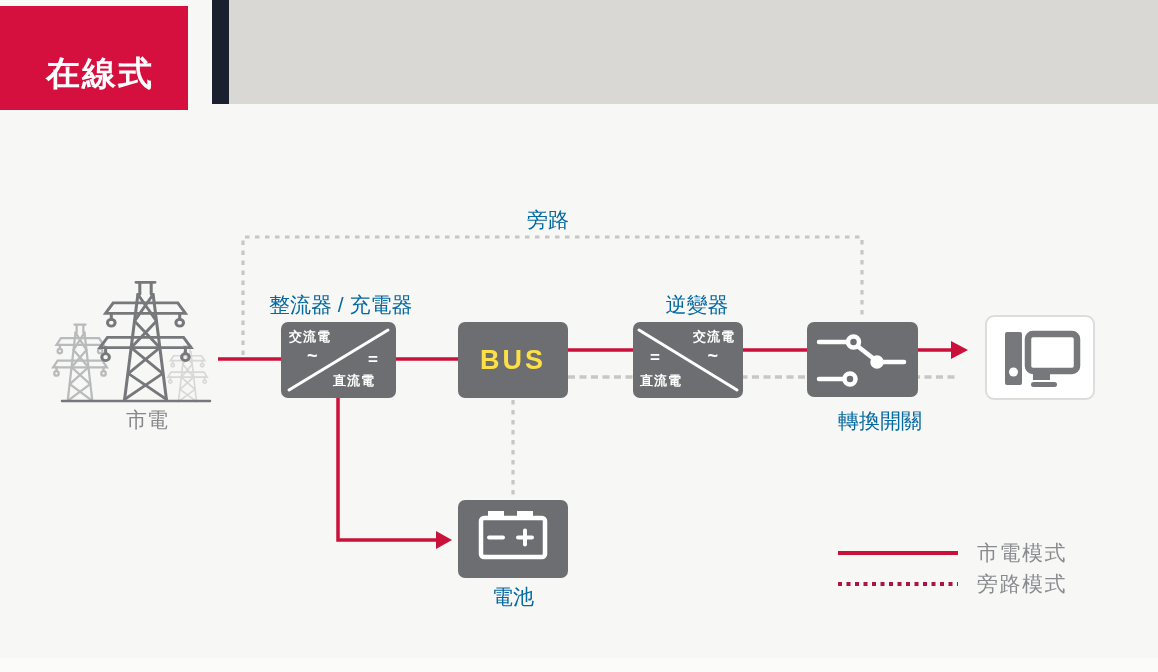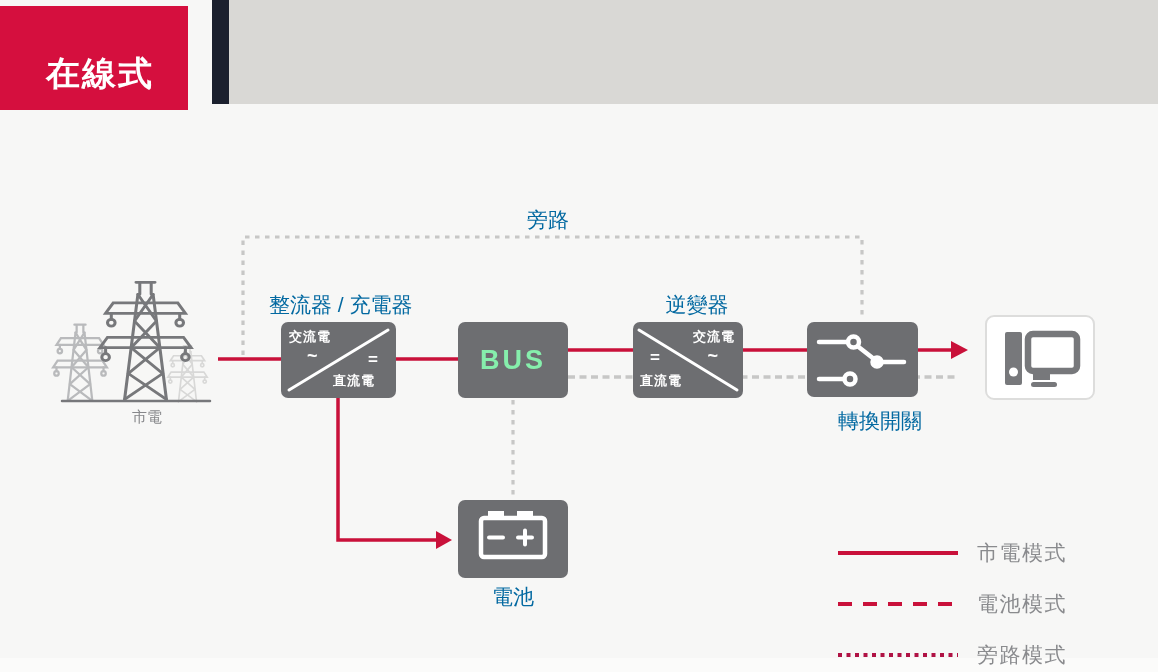--- a/index.html
+++ b/index.html
@@ -24,21 +24,21 @@
   .dash-long{stroke:#C7C7C6;stroke-width:3.5;fill:none;stroke-dasharray:7 4.5;}
   .ground{stroke:#77787B;stroke-width:2.5;stroke-linecap:round;}
   .pylon-main{stroke:#77787B;stroke-width:3.2;}
   .pylon-near{stroke:#B9BABC;stroke-width:4;}
   .pylon-far{stroke:#D8D8D7;stroke-width:4;}
 
   
   .node{position:absolute;background:#6D6E71;border-radius:7px;z-index:2;}
   .node-rectifier{left:281px;top:322px;width:115px;height:76px;}
   .node-bus{left:458px;top:322px;width:110px;height:76px;display:flex;align-items:center;justify-content:center;}
-  .node-bus span{color:#86efac;font-weight:700;font-size:27px;letter-spacing:3px;}
+  .node-bus span{color:#fde047;font-weight:700;font-size:27px;letter-spacing:3px;}
   .node-inverter{left:633px;top:322px;width:110px;height:76px;}
   .node-switch{left:807px;top:322px;width:111px;height:75px;}
   .node-battery{left:458px;top:500px;width:110px;height:78px;}
   .node-load{position:absolute;left:985px;top:315px;width:110px;height:85px;background:#FFFFFF;
     border:2px solid #DDDDDC;border-radius:9px;box-sizing:border-box;z-index:2;}
   .node svg.fill-box{position:absolute;left:0;top:0;}
   .conv-t{position:absolute;color:#FFF;font-weight:700;font-size:13px;letter-spacing:1px;line-height:1;white-space:nowrap;}
   .node-rectifier .ac{left:8px;top:8px;}
   .node-rectifier .acs{left:26px;top:25px;font-size:18px;}
   .node-rectifier .dcs{left:87px;top:29px;font-size:17px;}
@@ -48,24 +48,24 @@
   .node-inverter .dcs{left:17px;top:27px;font-size:17px;}
   .node-inverter .dc{left:7px;top:52px;}
 
   
   .lbl{position:absolute;color:#0369a1;font-size:21px;line-height:1;white-space:nowrap;z-index:2;}
   .lbl-bypass{left:548px;top:209px;transform:translateX(-50%);}
   .lbl-rectifier{left:269px;top:294px;text-align:right;}
   .lbl-inverter{left:685px;top:294px;transform:translateX(-50%);margin-left:12px;}
   .lbl-switch{left:862px;top:410px;transform:translateX(-50%);margin-left:18px;}
   .lbl-battery{left:513px;top:586px;transform:translateX(-50%);}
-  .lbl-utility{left:147px;top:409px;transform:translateX(-50%);font-size:15px;color:#86878A;}
-
-  
-  .legend{position:absolute;left:836px;top:540px;display:flex;flex-direction:column;gap:26px;z-index:2;}
+  .lbl-utility{left:147px;top:409px;transform:translateX(-50%);font-size:21px;color:#86878A;}
+
+  
+  .legend{position:absolute;left:836px;top:540px;display:flex;flex-direction:column;gap:6px;z-index:2;}
   .legend-row{display:flex;align-items:center;gap:17px;height:25px;}
   .legend-row span{color:#8A8B8E;font-size:21px;letter-spacing:1.5px;line-height:25px;white-space:nowrap;}
   .leg-solid{stroke:#C9113A;stroke-width:4;}
   .leg-dashed{stroke:#C9113A;stroke-width:4;stroke-dasharray:14 11;}
   .leg-dotted{stroke:#B01244;stroke-width:4;stroke-dasharray:4 4.5;}
 </style>
 </head>
 <body>
 
 <div>
@@ -186,25 +186,19 @@
 
   <div class="legend">
     <div class="legend-row">
       <svg width="124" height="8">
         <line class="leg-solid" x1="2" y1="4" x2="122" y2="4"></line>
       </svg>
       <span>市電模式</span>
     </div>
     <div class="legend-row">
       <svg width="124" height="8">
-        <line class="leg-dashed" x1="2" y1="4" x2="122" y2="4"></line>
-      </svg>
-      <span>電池模式</span>
-    </div>
-    <div class="legend-row">
-      <svg width="124" height="8">
         <line class="leg-dotted" x1="2" y1="4" x2="122" y2="4"></line>
       </svg>
       <span>旁路模式</span>
     </div>
   </div>
 
 </div>
 
 </body></html>

